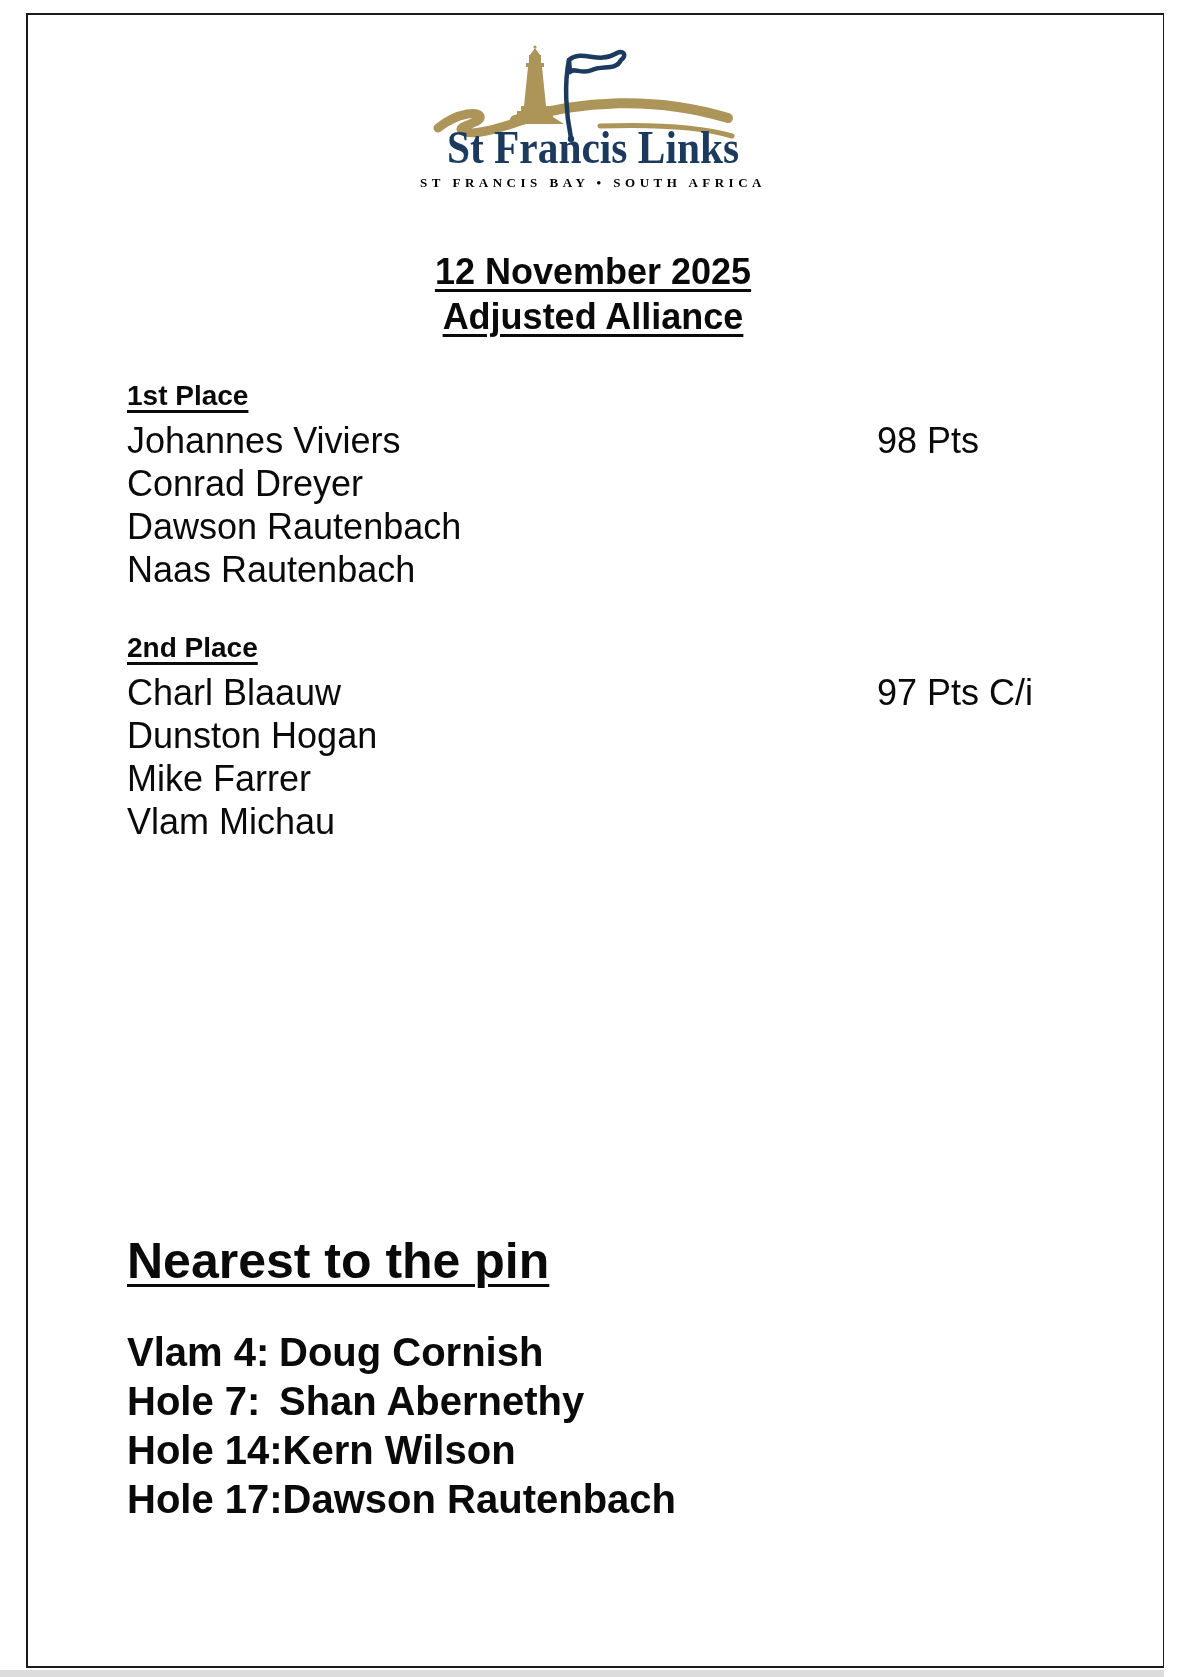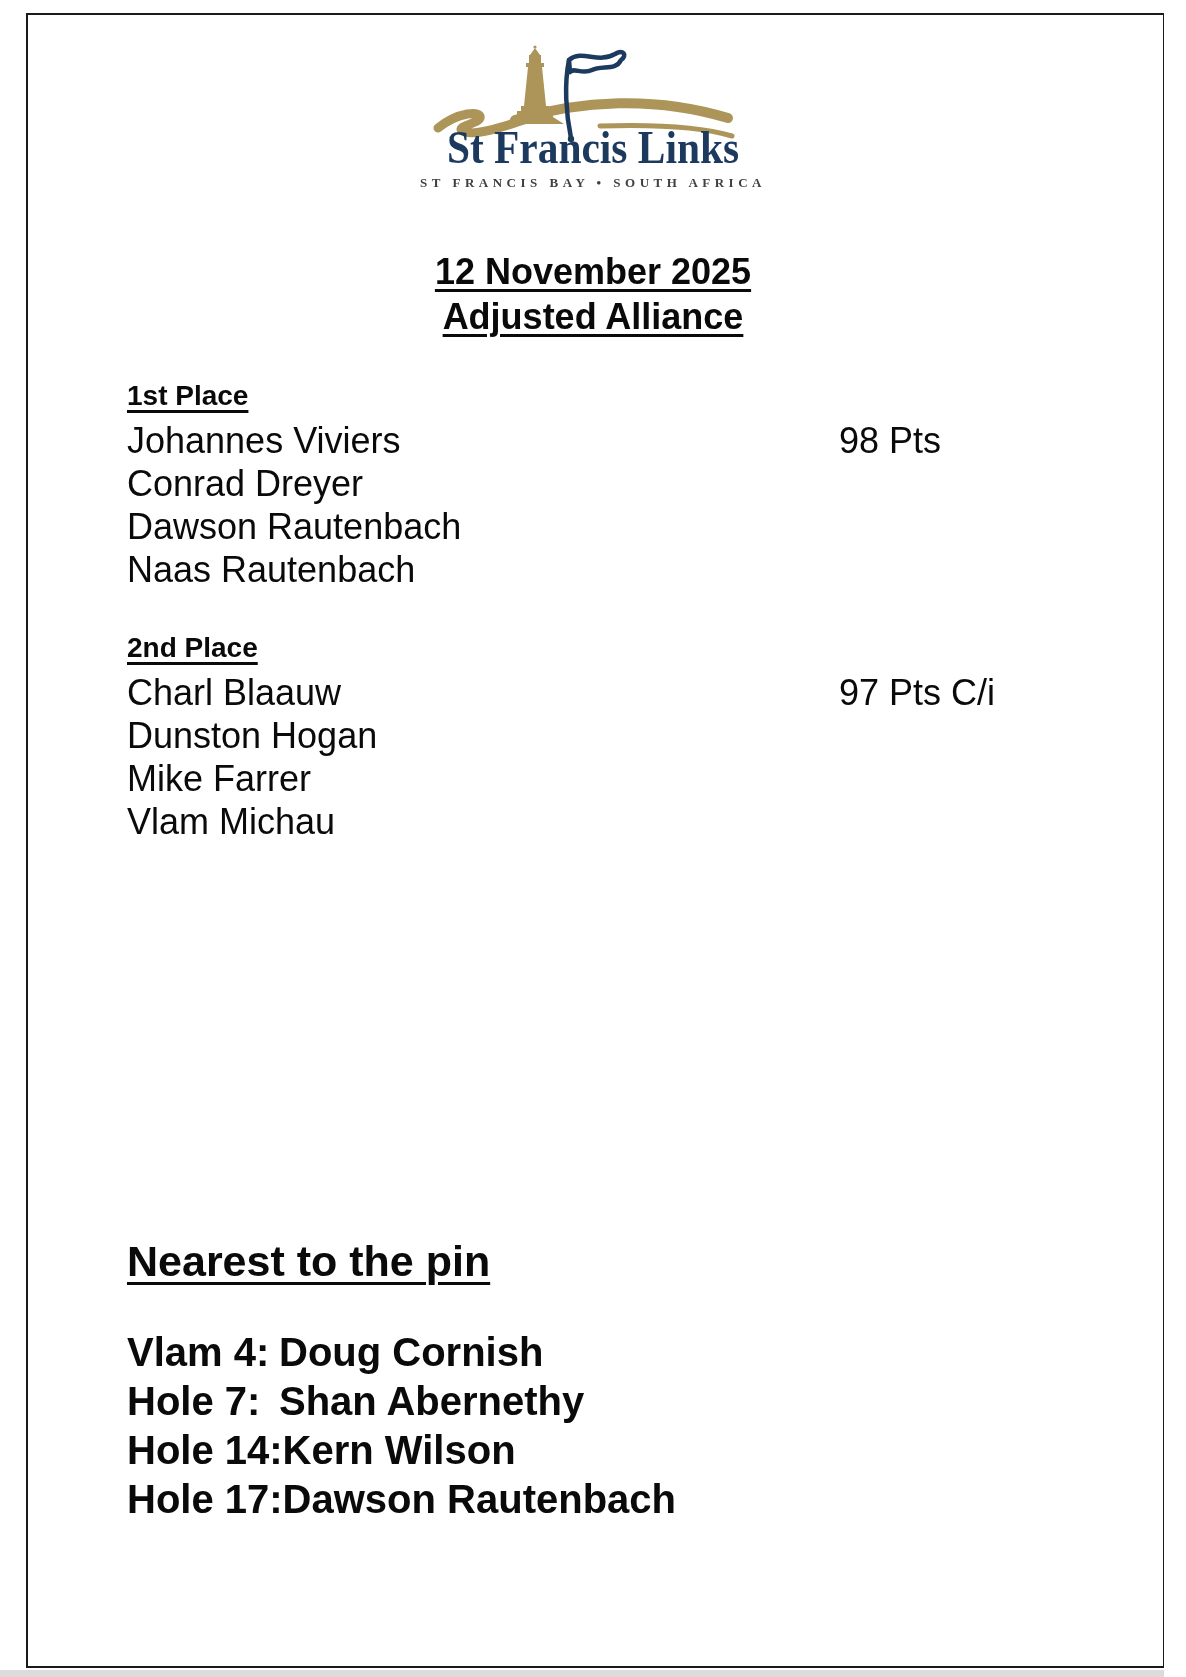--- a/index.html
+++ b/index.html
@@ -49,21 +49,21 @@
     letter-spacing: 0px;
   }
   .logo-tagline {
     position: absolute;
     left: 0; top: 175px;
     width: 1186px;
     text-align: center;
     font-family: "Liberation Serif", serif;
     font-size: 13px;
     letter-spacing: 4.5px;
-    color: #404040;
+    color: #000000;
     font-weight: bold;
   }
 
   
   .doc-title {
     position: absolute;
     left: 0; top: 249px;
     width: 1186px;
     text-align: center;
     font-size: 36px;
@@ -98,31 +98,31 @@
   }
   .player-row {
     position: relative;
     font-size: 36px;
     line-height: 43px;
     font-weight: normal;
     white-space: nowrap;
   }
   .points {
     position: absolute;
-    left: 712px;
+    left: 750px;
     top: 0;
     font-size: 36px;
     line-height: 43px;
   }
 
   
   .nttp-heading {
     position: absolute;
     left: 127px; top: 1240px;
-    font-size: 43px;
+    font-size: 50px;
     font-weight: bold;
     line-height: 43px;
     text-decoration: underline;
     text-decoration-thickness: 3px;
     text-underline-offset: 6px;
   }
   .nttp-list {
     position: absolute;
     left: 127px; top: 1328px;
     width: 900px;

